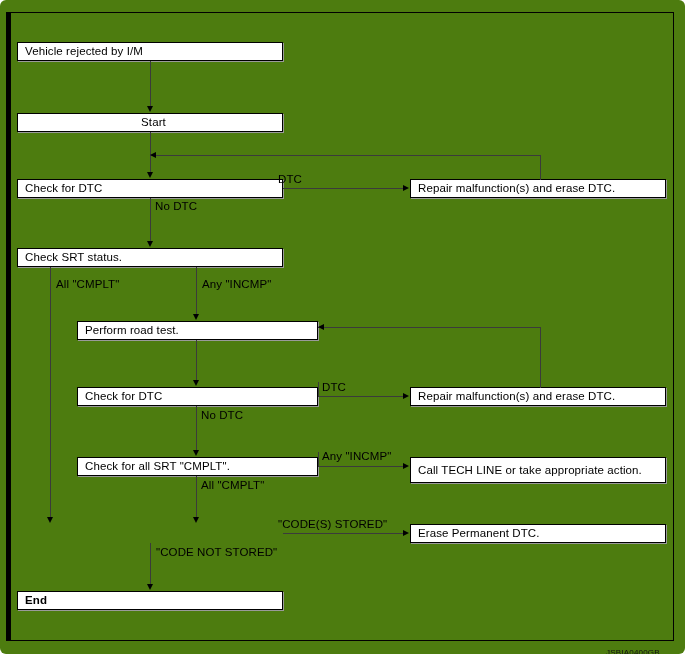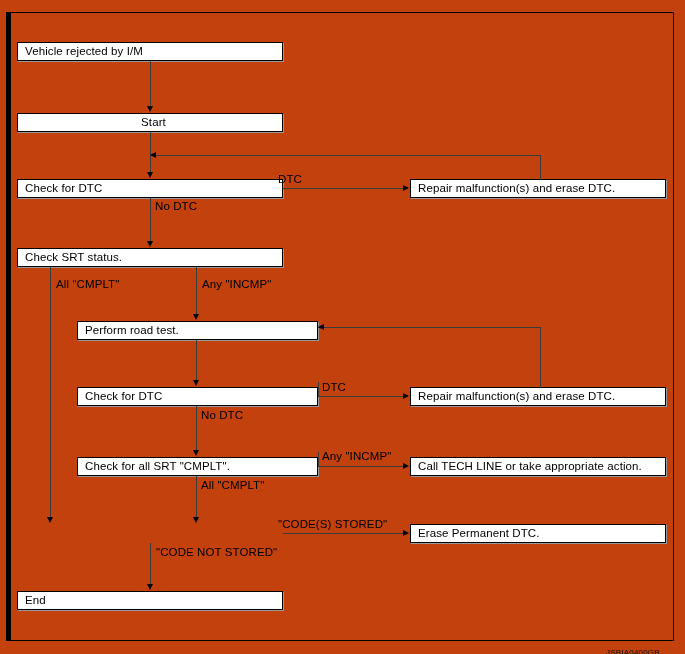--- a/index.html
+++ b/index.html
@@ -7,22 +7,23 @@
     padding: 0;
     background: #ffffff;
   }
   body {
     font-family: "Liberation Sans", sans-serif;
   }
   #figure {
     position: relative;
     width: 685px;
     height: 654px;
-    background: #c2410c;
+    background: #4d7c0f;
     overflow: hidden;
+    border-radius: 6px;
   }
   
   .frame-left {
     position: absolute;
     left: 6px;
     top: 12px;
     width: 5px;
     height: 628px;
     background: #000000;
   }
@@ -167,30 +168,30 @@
   </div>
 
   <div class="node" style="left:410px; top:387px; width:256px; height:19px;">
     <span class="node-label">Repair malfunction(s) and erase DTC.</span>
   </div>
 
   <div class="node" style="left:77px;  top:457px; width:241px; height:19px;">
     <span class="node-label">Check for all SRT "CMPLT".</span>
   </div>
 
-  <div class="node" style="left:410px; top:457px; width:256px; height:19px;">
+  <div class="node" style="left:410px; top:457px; width:256px; height:26px;">
     <span class="node-label">Call TECH LINE or take appropriate action.</span>
   </div>
 
 
   <div class="node" style="left:410px; top:524px; width:256px; height:19px;text-align:center;">
     <span class="node-label">Erase Permanent DTC.</span>
   </div>
 
-  <div class="node" style="left:17px;  top:591px; width:266px; height:19px;">
+  <div class="node" style="left:17px;  top:591px; width:266px; height:19px;font-weight:bold;">
     <span class="node-label">End</span>
   </div>
 
   <div class="vline" style="left:150px; top:61px;  height:46px;"></div>
   <div class="arrow-down" style="left:146.5px; top:106px;"></div>
 
   <div class="vline" style="left:150px; top:132px; height:41px;"></div>
   <div class="arrow-down" style="left:146.5px; top:172px;"></div>
 
   <div class="hline" style="left:283px; top:188px; width:121px;"></div>

